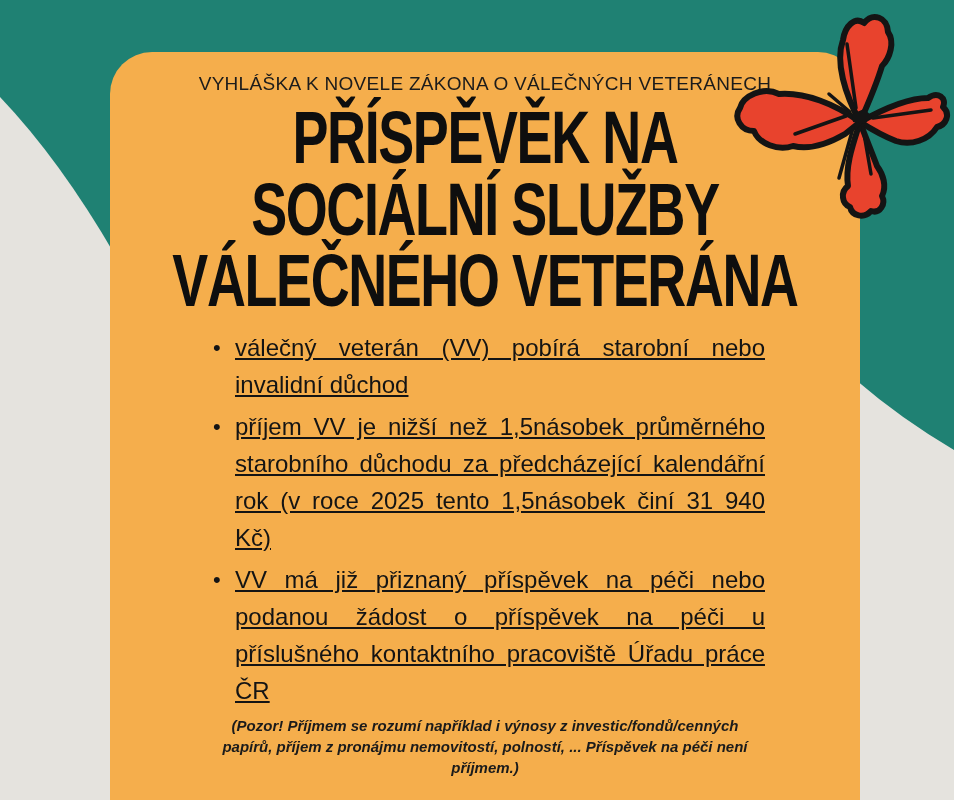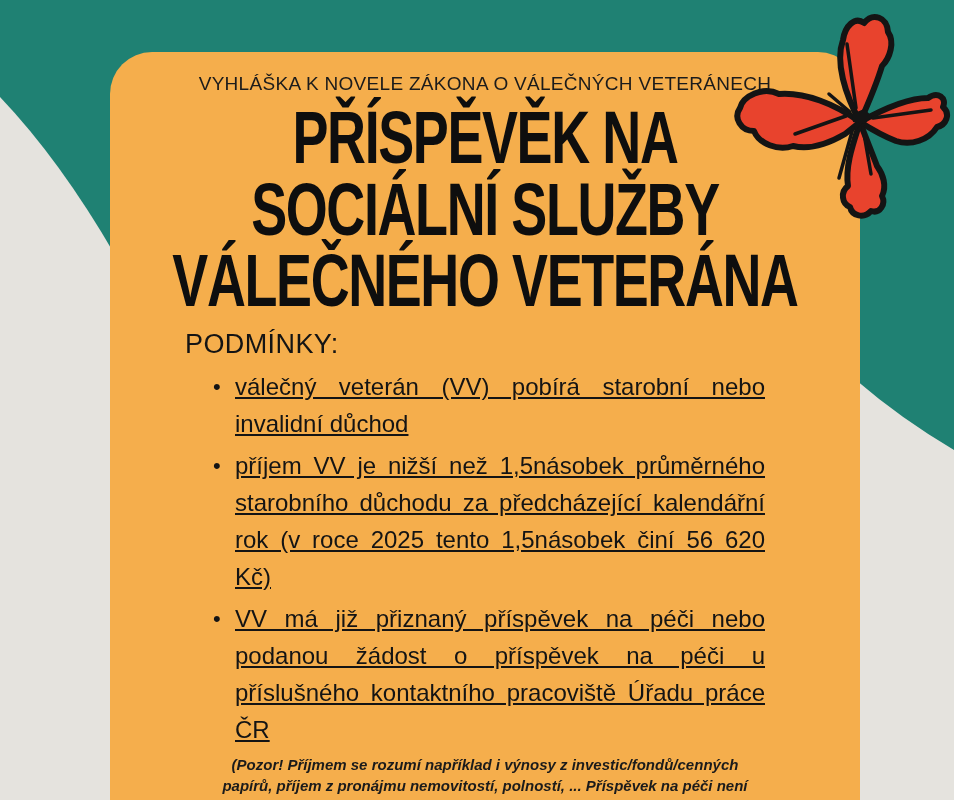--- a/index.html
+++ b/index.html
@@ -114,30 +114,29 @@
   <div class="card">
 
     <div class="kicker">VYHLÁŠKA K NOVELE ZÁKONA O VÁLEČNÝCH VETERÁNECH</div>
 
     <h1 class="title">
       <span>PŘÍSPĚVĚK NA</span>
       <span>SOCIÁLNÍ SLUŽBY</span>
       <span>VÁLEČNÉHO VETERÁNA</span>
     </h1>
 
-    <div class="cond-label">PODMÍNKY:</div>
 
     <ul class="conds">
       <li>
         <span class="dot">•</span>
         <span class="cond-text">válečný veterán (VV) pobírá starobní nebo invalidní důchod</span>
       </li>
       <li>
         <span class="dot">•</span>
-        <span class="cond-text">příjem VV je nižší než 1,5násobek průměrného starobního důchodu za předcházející kalendářní rok (v roce 2025 tento 1,5násobek činí 56 620 Kč)</span>
+        <span class="cond-text">příjem VV je nižší než 1,5násobek průměrného starobního důchodu za předcházející kalendářní rok (v roce 2025 tento 1,5násobek činí 31 940 Kč)</span>
       </li>
       <li>
         <span class="dot">•</span>
         <span class="cond-text">VV má již přiznaný příspěvek na péči nebo podanou žádost o příspěvek na péči u příslušného kontaktního pracoviště Úřadu práce ČR</span>
       </li>
     </ul>
 
     <p class="footnote">(Pozor! Příjmem se rozumí například i výnosy z investic/fondů/cenných papírů, příjem z pronájmu nemovitostí, polností, ... Příspěvek na péči není příjmem.)</p>
   </div>
 

